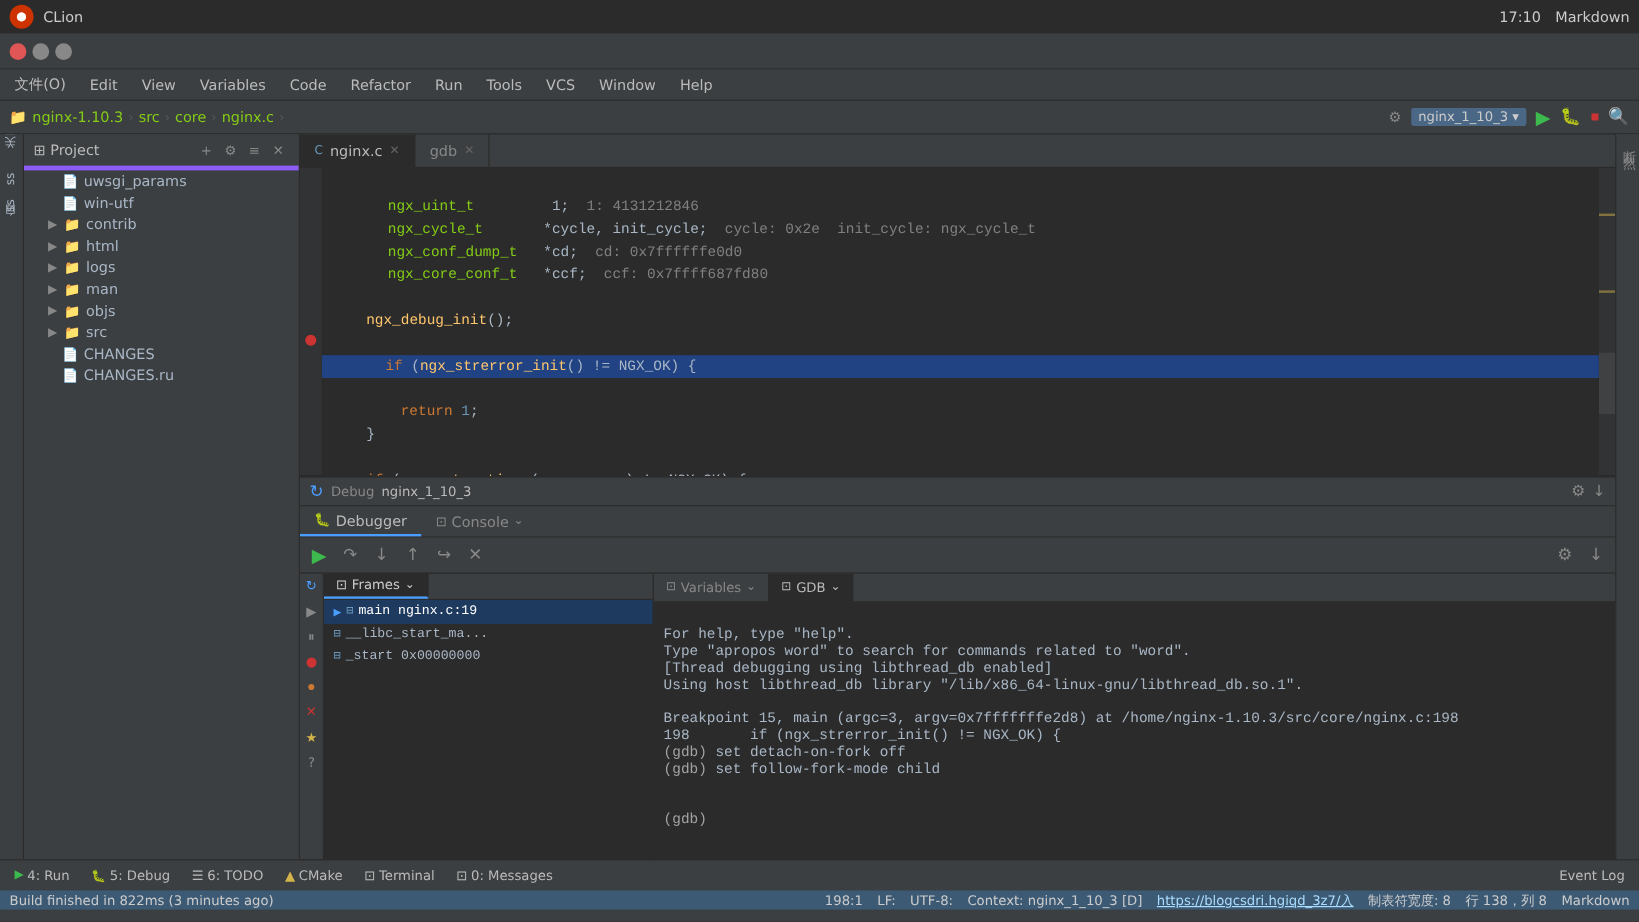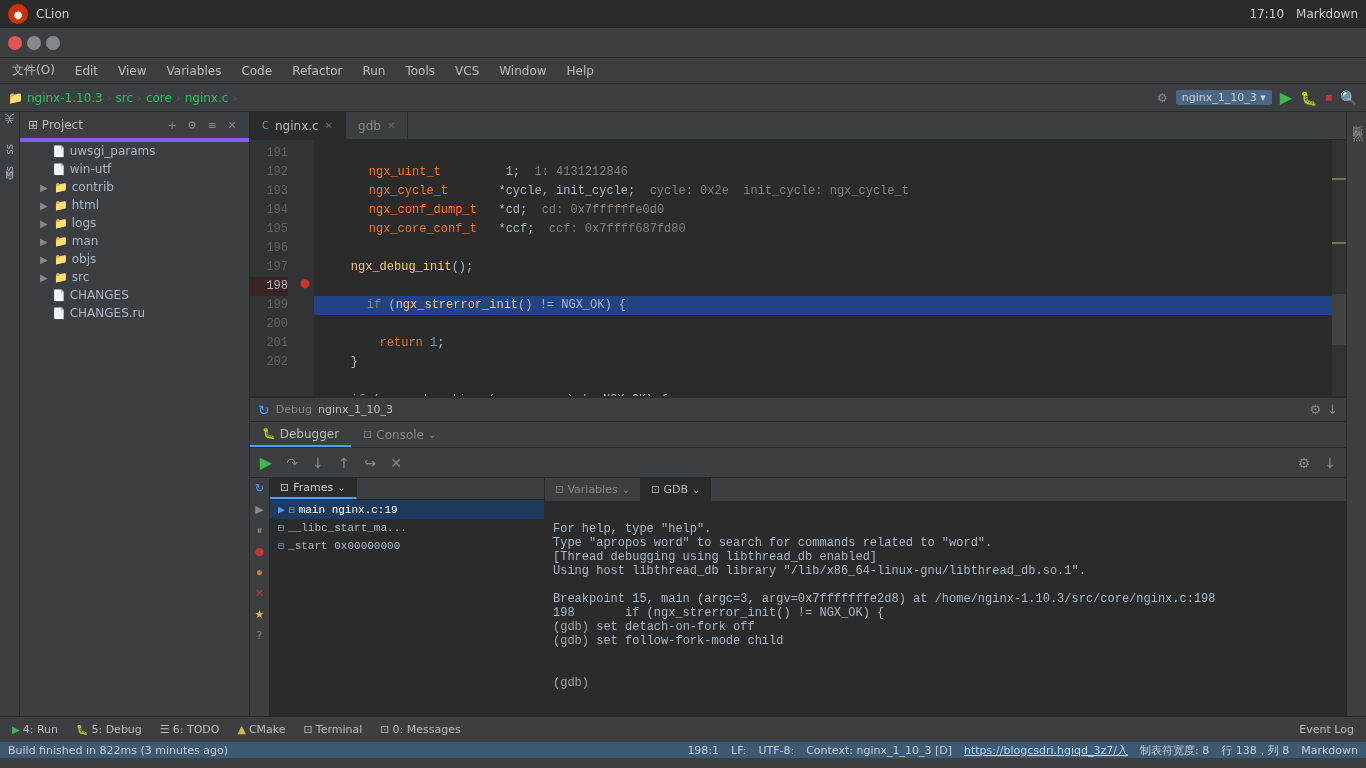--- a/index.html
+++ b/index.html
@@ -21,21 +21,21 @@
     
     
     #menu-bar { background: #3c3f41; height: 26px; display: flex; align-items: center; padding: 0 4px; border-bottom: 1px solid #2b2b2b; gap: 4px; }
     .menu-item { padding: 2px 8px; color: #bbb; font-size: 12px; cursor: pointer; border-radius: 2px; }
     
     
     #breadcrumb-bar { background: #3c3f41; height: 28px; display: flex; align-items: center; padding: 0 8px; gap: 4px; font-size: 12px; color: #888; border-bottom: 1px solid #2b2b2b; justify-content: space-between; }
     #breadcrumb-left { display: flex; align-items: center; gap: 4px; }
     #breadcrumb-right { display: flex; align-items: center; gap: 8px; }
     .breadcrumb-sep { color: #555; }
-    .breadcrumb-item { color: #22c55e; cursor: pointer; }
+    .breadcrumb-item { color: #84cc16; cursor: pointer; }
     .breadcrumb-folder { background: #4a6785; padding: 1px 6px; border-radius: 2px; color: #ccc; font-size: 11px; cursor: pointer; }
     
     
     #main-layout { display: flex; height: calc(768px - 28px - 30px - 26px - 28px - 26px - 26px); }
     
     
     #project-panel { width: 230px; background: #3c3f41; border-right: 1px solid #2b2b2b; display: flex; flex-direction: column; overflow: hidden; }
     #project-header { background: #3c3f41; padding: 4px 8px; font-size: 11px; color: #bbb; border-bottom: 4px solid #8b5cf6; display: flex; align-items: center; justify-content: space-between; }
     #project-header-left { display: flex; align-items: center; gap: 4px; }
     #project-tree { flex: 1; overflow-y: auto; font-size: 12px; }
@@ -53,21 +53,21 @@
     
     #editor-tabs { background: #3c3f41; height: 28px; display: flex; align-items: center; border-bottom: 1px solid #2b2b2b; }
     .editor-tab { padding: 0 12px; height: 28px; display: flex; align-items: center; gap: 6px; font-size: 12px; cursor: pointer; border-right: 1px solid #2b2b2b; color: #888; }
     .editor-tab.active { background: #2b2b2b; color: #bbb; }
     .tab-close { color: #666; font-size: 10px; }
     #line-numbers { width: 46px; background: #313335; text-align: right; padding: 4px 8px 4px 0; color: #606366; font-size: 12px; font-family: 'Courier New', monospace; line-height: 19px; flex-shrink: 0; }
     #code-content { flex: 1; padding: 4px 8px; font-family: 'Courier New', monospace; font-size: 12px; line-height: 19px; overflow: auto; white-space: pre; }
     
     
     .kw { color: #cc7832; }
-    .type { color: #f97316; padding-left: 18px; }
+    .type { color: #84cc16; padding-left: 18px; }
     .num { color: #6897bb; }
     .comment { color: #808080; }
     .fn { color: #ffc66d; }
     
     
     #frames-panel { width: 275px; background: #2b2b2b; border-right: 1px solid #2b2b2b; display: flex; flex-direction: column; overflow: hidden; }
     #frames-header { display: flex; align-items: center; border-bottom: 1px solid #2b2b2b; }
     .panel-tab { padding: 3px 10px; font-size: 11px; color: #888; cursor: pointer; border-right: 1px solid #2b2b2b; display: flex; align-items: center; gap: 4px; }
     .panel-tab.active { background: #2b2b2b; color: #ccc; border-bottom: 2px solid #4a9eff; }
     #frames-list { flex: 1; overflow-y: auto; }
@@ -241,34 +241,20 @@
         <span>nginx.c</span>
         <span class="tab-close">✕</span>
       </div>
       <div class="editor-tab">
         <span>gdb</span>
         <span class="tab-close">✕</span>
       </div>
     </div>
 
     <div id="editor-wrapper">
-      <div id="line-numbers">
-        <div>191</div>
-        <div>192</div>
-        <div>193</div>
-        <div>194</div>
-        <div>195</div>
-        <div>196</div>
-        <div>197</div>
-        <div style="color:#a9b7c6;background:#3a2323;">198</div>
-        <div>199</div>
-        <div>200</div>
-        <div>201</div>
-        <div>202</div>
-      </div>
 
       <div style="width:18px;background:#313335;flex-shrink:0;position:relative;">
         <div style="height:19px;"></div>
         <div style="height:19px;"></div>
         <div style="height:19px;"></div>
         <div style="height:19px;"></div>
         <div style="height:19px;"></div>
         <div style="height:19px;"></div>
         <div style="height:19px;"></div>
         <div style="height:19px;color:#cc3333;display:flex;align-items:center;justify-content:center;">●</div>

